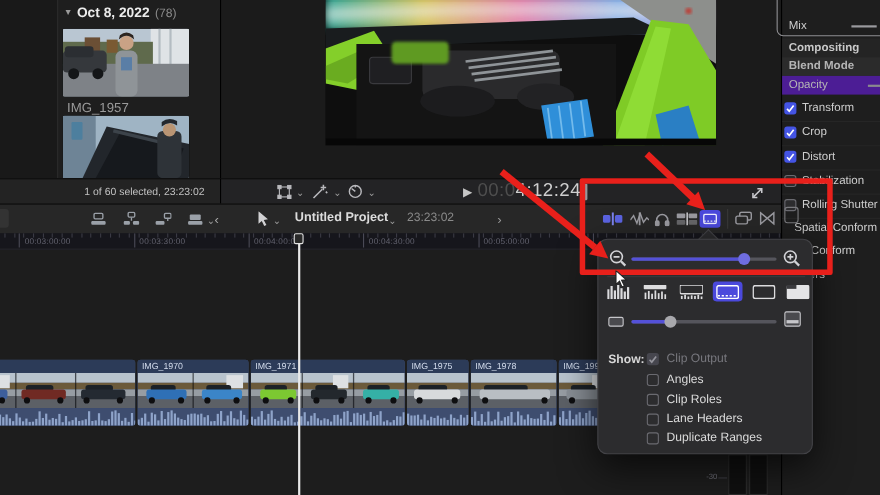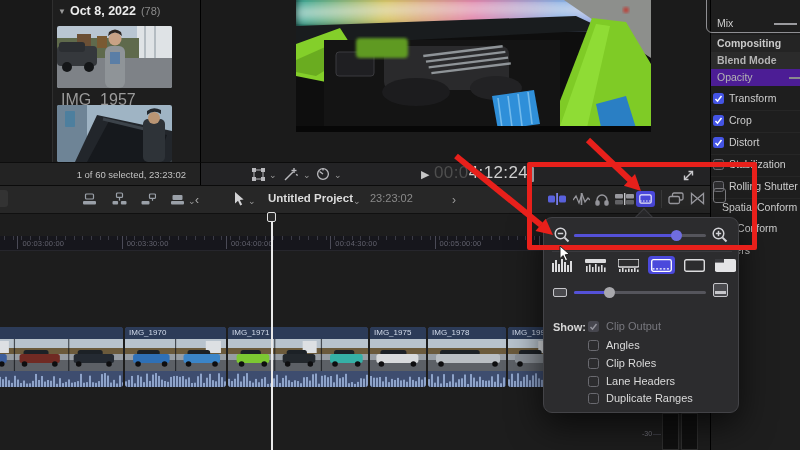--- a/index.html
+++ b/index.html
@@ -7,21 +7,21 @@
        font-family:"Liberation Sans",sans-serif;color:#d8d8d8;-webkit-font-smoothing:antialiased;}
   .abs{position:absolute;}
   svg{display:block;}
   
   .browser{left:0;top:0;width:200px;height:162px;background:#1e1e1e;}
   .libstrip{left:0;top:0;width:52px;height:162px;background:#191919;border-right:1px solid #2f2f2f;}
   .bhead{left:58px;top:4px;font-size:12.5px;font-weight:bold;color:#ececec;}
   .bhead .tri{color:#9a9a9a;font-size:8px;vertical-align:1px;margin-right:4px;}
   .bhead .cnt{color:#8b8b8b;font-weight:normal;font-size:11px;margin-left:5px;}
   .thumb{border-radius:2px;overflow:hidden;background:#000;}
-  .thumblab{left:61px;font-size:16px;color:#9b9b9b;}
+  .thumblab{left:61px;font-size:12px;color:#9b9b9b;}
   .statusbar{left:0;top:162px;width:200px;height:23px;background:#232323;border-top:1px solid #0d0d0d;
              font-size:9.5px;color:#c2c2c2;line-height:23px;text-align:right;padding-right:14px;box-sizing:border-box;}
   .viewer{left:200px;top:0;width:510px;height:162px;background:#1b1b1b;border-left:1px solid #000;}
   .vbar{left:200px;top:162px;width:510px;height:23px;background:#232325;border-top:1px solid #0c0c0c;border-left:1px solid #000;}
   .timecode{font-size:17px;letter-spacing:.4px;color:#cfcfcf;}
   .timecode .dim{color:#4e4e4e;}
   .inspector{left:710px;top:0;width:90px;height:450px;background:#1e1e1e;border-left:1px solid #000;}
   .insrow{left:711px;width:89px;height:17px;font-size:10.5px;color:#c9c9c9;line-height:17px;padding-left:6px;box-sizing:border-box;}
   .inslab{font-size:10.5px;color:#cdcdcd;}
   .cbrow{left:711px;width:89px;height:22px;border-bottom:1px solid #262626;}
@@ -30,21 +30,21 @@
   .cb.off{background:#2c2c2e;border:1px solid #6a6a70;}
   .cb.dim{background:#46464e;}
   .cb .chk{position:absolute;left:0;top:0;}
   
   .tbar{left:0;top:185px;width:710px;height:27px;background:#272727;border-top:1px solid #0b0b0b;border-bottom:1px solid #101010;}
   .chev{color:#9a9a9a;font-size:9px;}
   .projname{font-size:11.5px;font-weight:bold;color:#dcdcdc;}
   .projtime{font-size:11px;color:#8a8a8a;}
   .appearbtn{width:19px;height:16px;border-radius:3px;background:var(--accent,#4b49dc);display:flex;align-items:center;justify-content:center;}
   
-  .ruler{left:0;top:212px;width:710px;height:14px;background:#16161c;border-bottom:1px solid #26262c;overflow:hidden;margin-top:24px;}
+  .ruler{left:0;top:212px;width:710px;height:14px;background:#16161c;border-bottom:1px solid #26262c;overflow:hidden;}
   .tick{position:absolute;top:0;width:1px;height:4px;background:#3a3a44;}
   .tick.major{height:13px;background:#4a4a56;}
   .rlabel{position:absolute;top:3px;font-size:7.5px;color:#62626e;letter-spacing:.2px;white-space:nowrap;}
   
   .clip{position:absolute;top:327px;height:60px;border-radius:3px;overflow:hidden;background:#3e4d6f;}
   .clipname{height:12px;background:var(--clipbar,#2c3b58);font-size:8px;color:#d3dcec;line-height:12px;padding-left:4px;
             white-space:nowrap;overflow:hidden;}
   .playhead{left:271px;top:213px;width:2px;height:237px;background:#e9e9e9;z-index:15;}
   .phhandle{left:267px;top:212px;width:9px;height:10px;border:1.5px solid #e2e2e2;border-radius:2px;background:#2a2a2a;box-sizing:border-box;z-index:16;}
   

